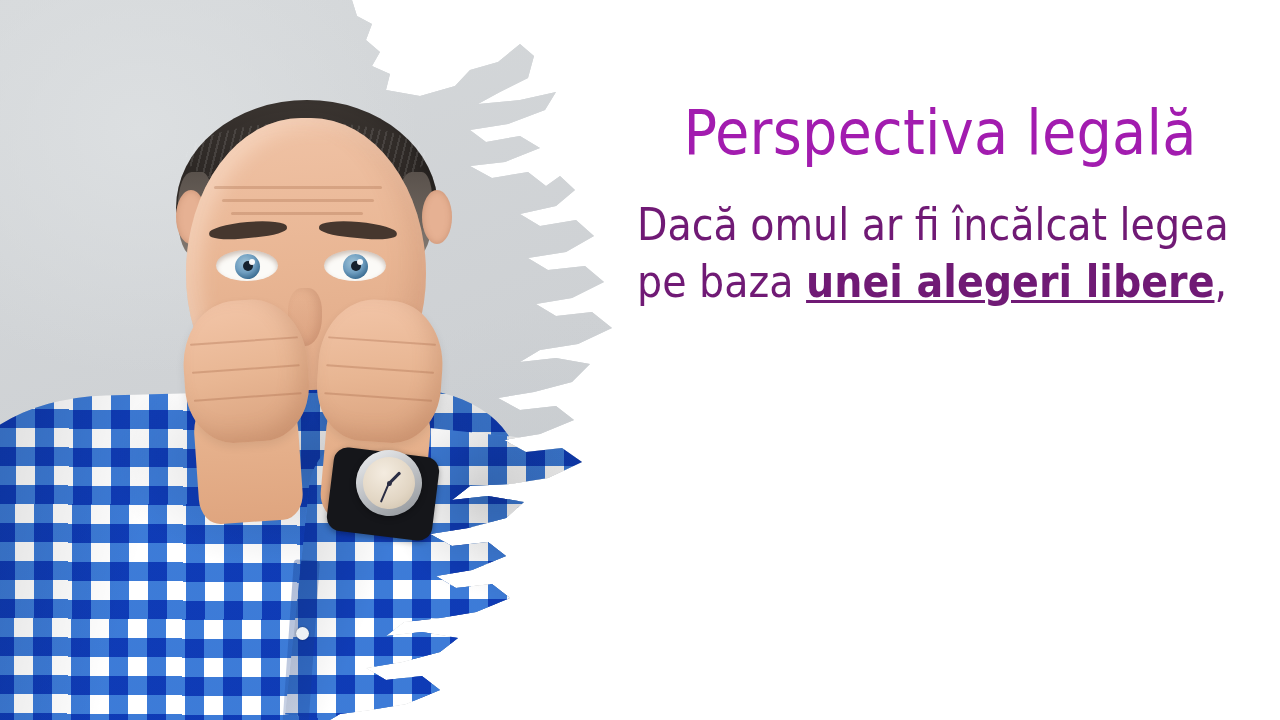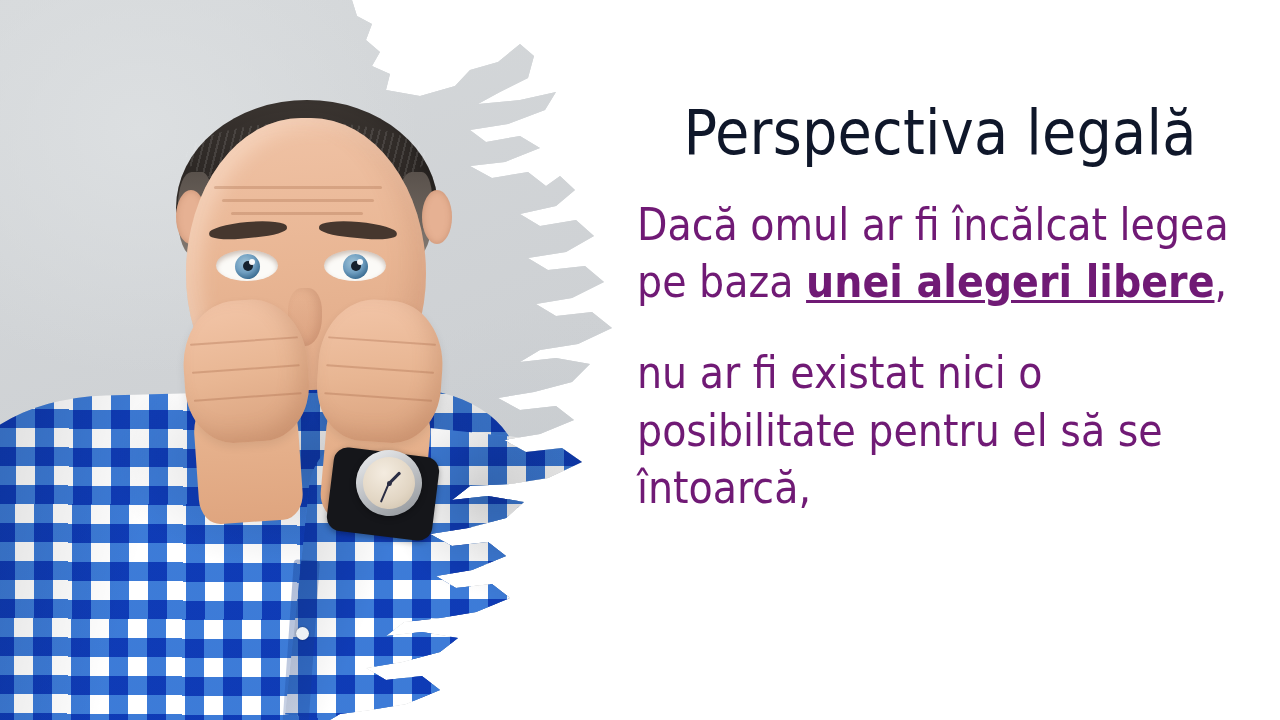--- a/index.html
+++ b/index.html
@@ -369,21 +369,21 @@
     position: absolute;
     left: 0;
     top: 58px;
     width: 680px;
     text-align: center;
     font-family: "DejaVu Sans Condensed", "Liberation Sans Narrow", "Liberation Sans", sans-serif;
     font-stretch: condensed;
     font-weight: 300;
     font-size: 62px;
     line-height: 1.08;
-    color: #0f172a;
+    color: #a21caf;
     letter-spacing: 0.2px;
     white-space: nowrap;
   }
 
   .body-block {
     position: absolute;
     left: 37px;
     top: 196px;
     width: 628px;
   }
@@ -515,18 +515,17 @@
   </div>
 
   <div class="text-panel">
 
     <h1 class="slide-title">Perspectiva legală</h1>
 
     <div class="body-block">
 
       <p class="body-para first"><span>Dacă omul ar fi încălcat legea pe baza </span><span class="emph">unei alegeri libere</span><span>,</span></p>
 
-      <p class="body-para second">nu ar fi existat nici o posibilitate pentru el să se întoarcă,</p>
 
     </div>
   </div>
 
 </div>
 
 </body></html>

